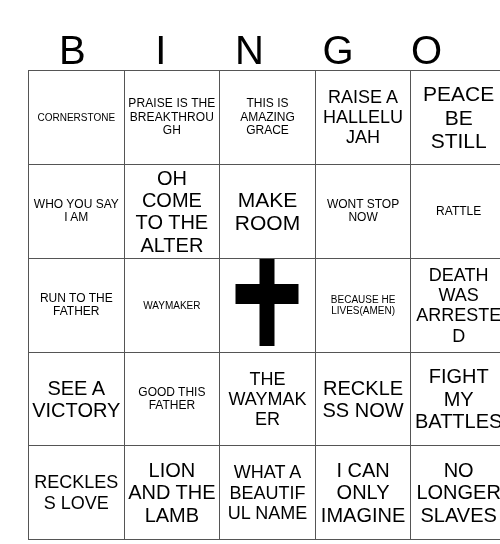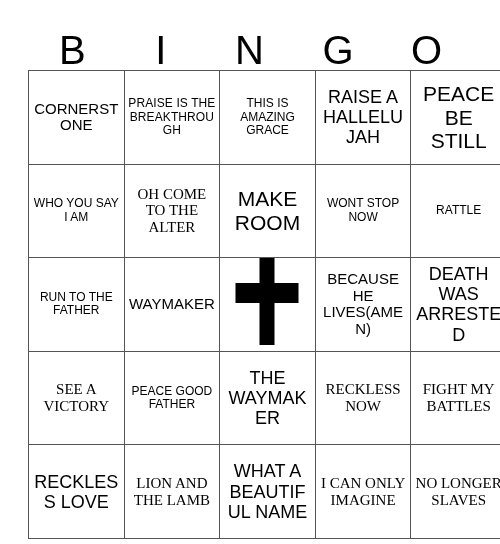--- a/index.html
+++ b/index.html
@@ -60,23 +60,23 @@
     overflow: hidden;
   }
   .cell-text {
     display: block;
     line-height: 1.12;
     color: #000000;
     word-wrap: break-word;
   }
   
   .fs-xs   { font-size: 12px;  letter-spacing: 0.1px; }
-  .fs-sm   { font-size: 15px; }
+  .fs-sm   { font-size: 10px; }
   .fs-md   { font-size: 18px; }
-  .fs-lg   { font-size: 15px; font-family: Liberation Serif, serif; }
+  .fs-lg   { font-size: 20px; }
   .fs-xl   { font-size: 12px; }
   .fs-xxl  { font-size: 21px; }
   
   .free-cell {
     position: relative;
   }
   .cross {
     position: absolute;
     left: 0;
     top: 0;
@@ -169,21 +169,21 @@
           </td>
         <td>
             <span class="cell-text fs-md">DEATH WAS ARRESTED</span>
           </td>
       </tr>
       <tr>
         <td>
             <span class="cell-text fs-lg">SEE A VICTORY</span>
           </td>
         <td>
-            <span class="cell-text fs-xl">PEACE GOOD FATHER</span>
+            <span class="cell-text fs-xl">GOOD THIS FATHER</span>
           </td>
         <td>
             <span class="cell-text fs-md">THE WAYMAKER</span>
           </td>
         <td>
             <span class="cell-text fs-lg">RECKLESS NOW</span>
           </td>
         <td>
             <span class="cell-text fs-lg">FIGHT MY BATTLES</span>
           </td>

